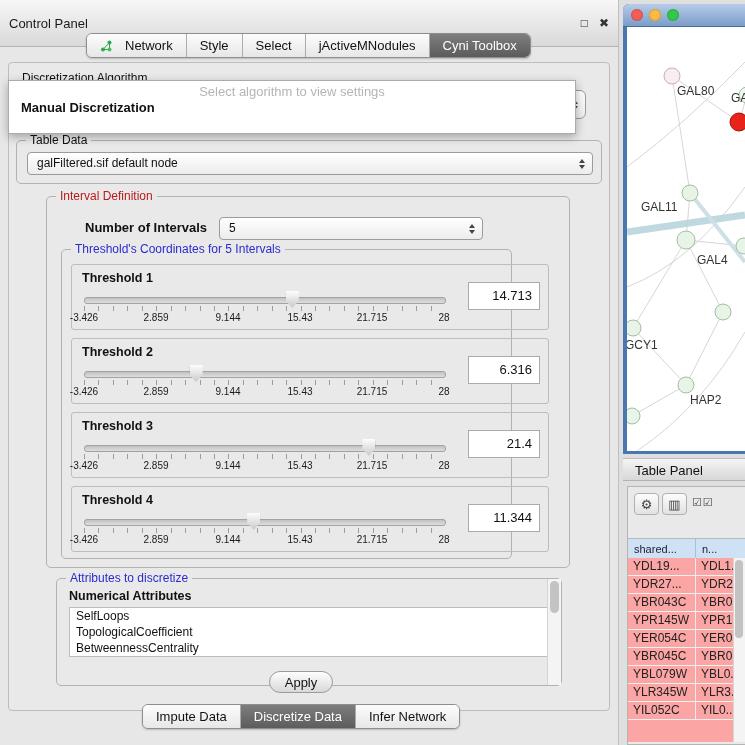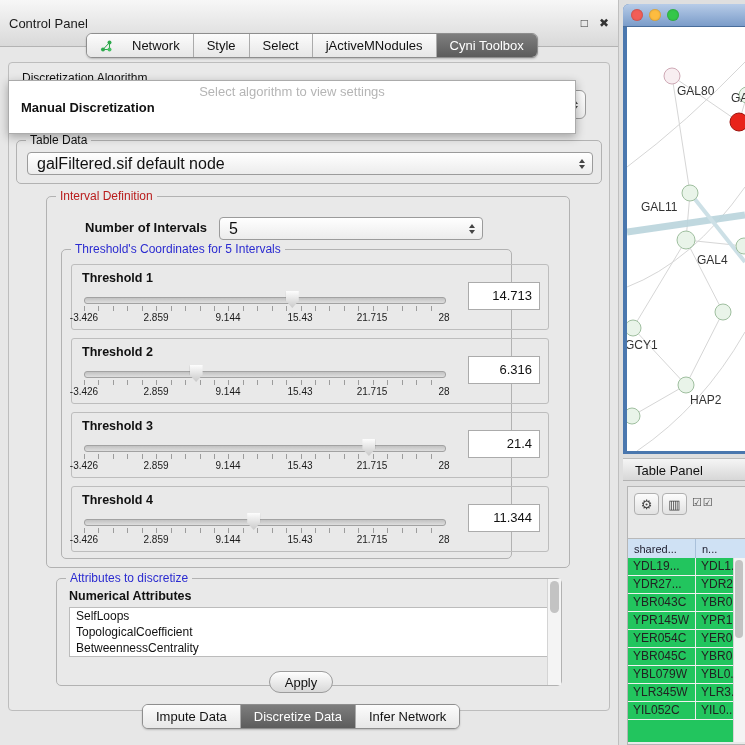--- a/index.html
+++ b/index.html
@@ -9,30 +9,30 @@
   .control-window{position:absolute;left:0;top:0;width:619px;height:745px;background:#e7e7e7;border-right:1px solid #bfbfbf;box-sizing:border-box}
   .cw-titlebar{position:absolute;left:0;top:0;right:0;height:22px;background:linear-gradient(#f7f7f7,#d9d9d9);border-bottom:1px solid #b3b3b3;display:flex;align-items:center;padding:12px 9px;font-size:13px;color:#1a1a1a}
   .cw-title{flex:1}
   .cw-btn{margin-left:11px;font-size:12px;color:#333}
 
   .main-panel{position:absolute;left:8px;top:62px;width:602px;height:649px;border:1px solid #bdbdbd;border-radius:4px;background:#e9e9e9;box-sizing:border-box}
 
   .tabbar{position:absolute;display:flex;height:23px;border:1px solid #8e8e8e;border-radius:6px;overflow:hidden;background:#f0f0f0;font-size:13px;box-shadow:0 1px 2px rgba(0,0,0,.2);z-index:20}
   .top-tabs{left:86px;top:33px}
   .bottom-tabs{left:142px;top:704px}
-  .seg{display:flex;align-items:center;gap:20px;padding:0 13px;line-height:23px;background:linear-gradient(#fcfcfc,#e7e7e7);border-left:1px solid #ababab;white-space:nowrap}
+  .seg{display:flex;align-items:center;gap:13px;padding:0 13px;line-height:23px;background:linear-gradient(#fcfcfc,#e7e7e7);border-left:1px solid #ababab;white-space:nowrap}
   .seg:first-child{border-left:none}
   .seg.selected{background:linear-gradient(#7e7e7e,#5c5c5c);color:#fff}
 
   .group{position:absolute;border:1px solid #b2b2b2;border-radius:5px;box-sizing:border-box}
   .chip{position:absolute;top:-8px;left:9px;background:#e9e9e9;padding:0 4px;font-size:12px;line-height:14px;white-space:nowrap}
   .chip.green{color:#b91c1c}
   .chip.blue{color:#2b2bd0}
 
-  .combo{position:absolute;background:linear-gradient(#ffffff,#ececec);border:1px solid #9b9b9b;border-radius:4px;font-size:16px;line-height:21px;padding:0 24px 0 9px;white-space:nowrap;overflow:hidden;box-sizing:border-box}
+  .combo{position:absolute;background:linear-gradient(#ffffff,#ececec);border:1px solid #9b9b9b;border-radius:4px;font-size:12px;line-height:21px;padding:0 24px 0 9px;white-space:nowrap;overflow:hidden;box-sizing:border-box}
   .stepper{position:absolute;right:7px;top:50%;transform:translateY(-50%);display:flex;flex-direction:column;gap:2px}
   .stepper i{display:block;width:0;height:0;border-left:3.5px solid transparent;border-right:3.5px solid transparent}
   .stepper .up{border-bottom:4.5px solid #444}
   .stepper .down{border-top:4.5px solid #444}
 
   .algo-label{position:absolute;left:22px;top:71px;font-size:12px;z-index:1}
   .combo-fragment{position:absolute;left:20px;top:90px;width:566px;height:29px;border:1px solid #9b9b9b;border-radius:6px;background:linear-gradient(#fff,#ececec);z-index:5;box-sizing:border-box}
   .popup{position:absolute;left:8px;top:80px;width:568px;height:54px;background:#fff;border:1px solid #ababab;box-shadow:0 3px 9px rgba(0,0,0,.3);z-index:10;font-size:13px;box-sizing:border-box}
   .popup-hint{text-align:center;color:#b5b5b5;margin-top:3px;line-height:15px}
   .popup-opt{padding-left:12px;line-height:17px}
@@ -71,21 +71,21 @@
   .tp-bar{position:absolute;left:623px;top:458px;width:122px;height:23px;background:linear-gradient(#f5f5f5,#d7d7d7);border-top:1px solid #bcbcbc;border-bottom:1px solid #b2b2b2;font-size:13px;line-height:23px;padding-left:12px;box-sizing:border-box}
 
   .table-window{position:absolute;left:627px;top:486px;width:118px;height:259px;background:#e9e9e9;border:1px solid #b5b5b5;border-right:none;box-sizing:border-box}
   .tw-btn{position:absolute;top:6px;width:25px;height:22px;border:1px solid #b0b0b0;border-radius:4px;background:linear-gradient(#fcfcfc,#e2e2e2);text-align:center;line-height:22px;font-size:13px;color:#444;box-sizing:border-box}
   .tw-btn.gear{left:6px}
   .tw-btn.cols{left:34px}
   .tw-checks{position:absolute;left:64px;top:9px;font-size:11px;color:#444;letter-spacing:1px}
   .thead{position:absolute;left:0;top:51px;right:0;height:20px;display:flex;border-top:1px solid #b9b9b9;border-bottom:1px solid #9fb6cf}
   .th{background:#cfe1f4;font-size:11px;line-height:20px;padding-left:6px;box-sizing:border-box;color:#223;border-right:1px solid #a9c0da;overflow:hidden;white-space:nowrap}
   .th.c0{width:68px}.th.c1{flex:1;border-right:none}
-  .tbody{position:absolute;left:0;top:71px;right:11px;bottom:2px;background:#22c55e;overflow:hidden}
+  .tbody{position:absolute;left:0;top:71px;right:11px;bottom:2px;background:#fca5a5;overflow:hidden}
   .trow{display:flex;height:17px;border-bottom:1px solid #f1f1f1}
   .tcell{font-size:12px;line-height:17px;padding-left:5px;box-sizing:border-box;white-space:nowrap;overflow:hidden;color:#222}
   .tcell.c0{width:68px;border-right:1px solid #ececec}
   .tcell.c1{flex:1}
   .tscroll{position:absolute;right:0;top:71px;bottom:2px;width:11px;background:#f4f4f4;border-left:1px solid #d6d6d6}
   .tscroll .sb-thumb{width:8px;left:1px;height:78px}
 </style>
 </head>
 <body>
 

